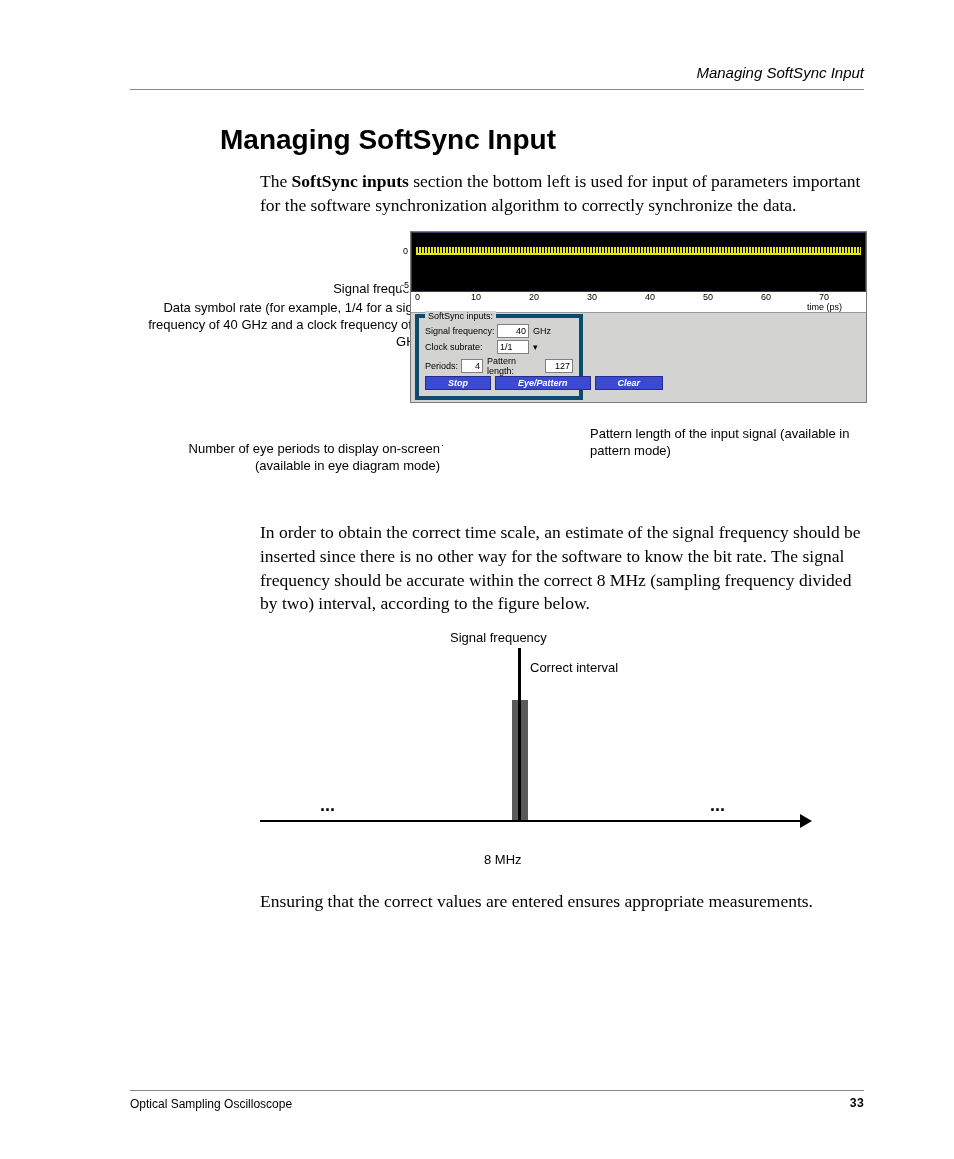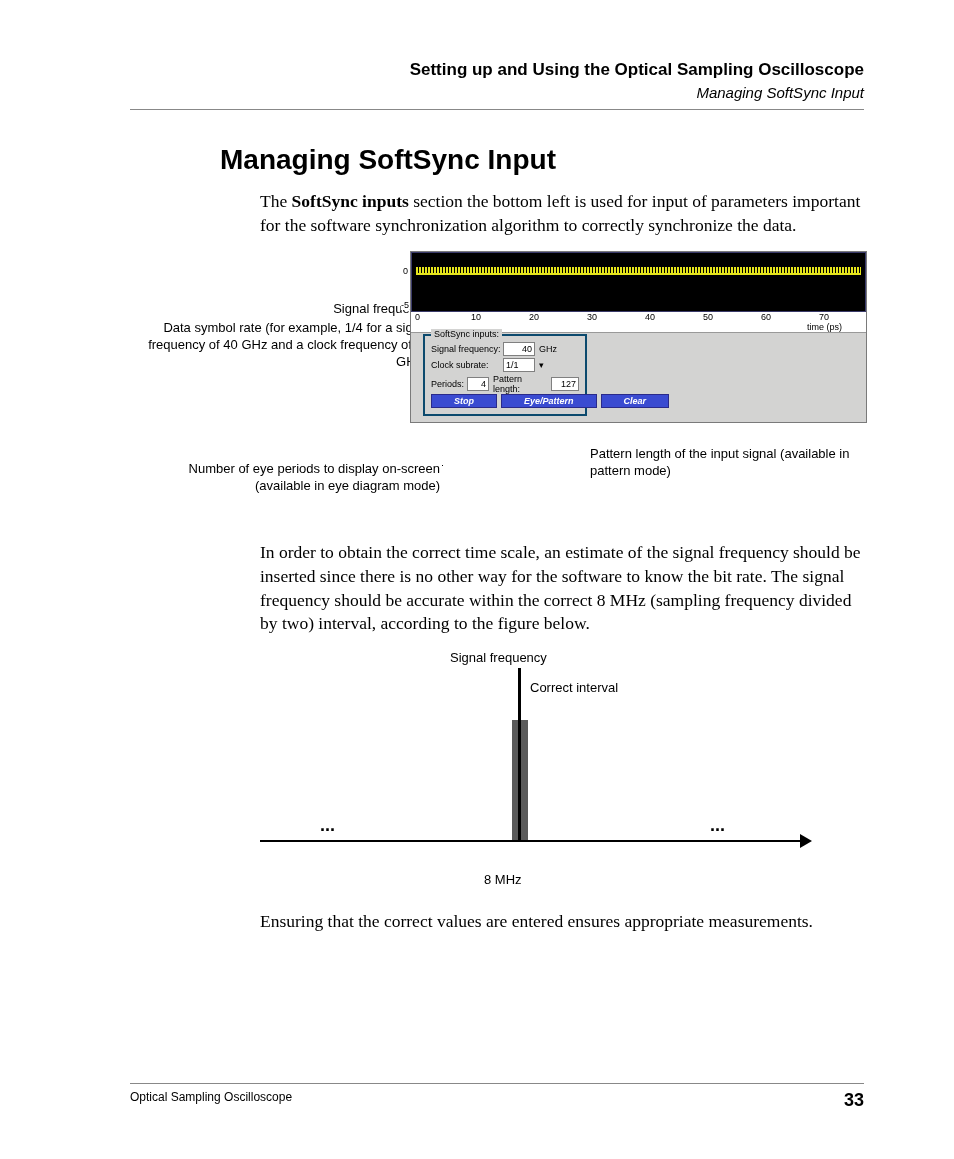--- a/index.html
+++ b/index.html
@@ -109,23 +109,23 @@
     font-size: 9px;
     color: #000;
   }
   .axis span { position: absolute; top: 0; }
   .axis .lbl-time { right: 24px; top: 10px; font-size: 9px; }
   .y0 { position:absolute; left: -8px; top: 14px; font-size:9px; color:#000; background:#fff; }
   .y5 { position:absolute; left:-10px; top: 48px; font-size:9px; color:#000; background:#fff; }
 
   .groupbox {
     position: absolute;
-    left: 12px; top: 82px;
+    left: 4px; top: 82px;
     width: 160px; height: 78px;
-    border: 2px solid #0c4a6e;
+    border: 4px solid #0c4a6e;
   }
   .groupbox .legend {
     position: absolute;
     top: -7px; left: 6px;
     background: #d3d3d2;
     padding: 0 3px;
     font-size: 9px;
   }
   .row { position: absolute; left: 6px; right: 4px; font-size: 9px; display: flex; align-items: center; }
   .row label { flex: 0 0 72px; }
@@ -196,29 +196,28 @@
   .footer {
     position: absolute;
     left: 130px; right: 90px; bottom: 48px;
     border-top: 1px solid #888;
     padding-top: 6px;
     display: flex;
     justify-content: space-between;
     font-family: Verdana, Arial, sans-serif;
     font-size: 12px;
   }
-  .footer .pn { font-weight: bold; font-size: 18px; }
+  .footer .pn { font-weight: bold; font-size: 12px; font-family: Liberation Mono, monospace; }
 </style>
 </head>
 <body>
 
 <div class="page">
 
   <div class="header">
-    <div class="chapter">Setting up and Using the Optical Sampling Oscilloscope</div>
     <div class="section">Managing SoftSync Input</div>
     <hr>
   </div>
 
   <h1 class="title">Managing SoftSync Input</h1>
 
   <p class="body-para">
     <span>The </span><span class="bold">SoftSync inputs</span><span> section the bottom left is used for input of parameters important for the software synchronization algorithm to correctly synchronize the data.</span>
   </p>
 

